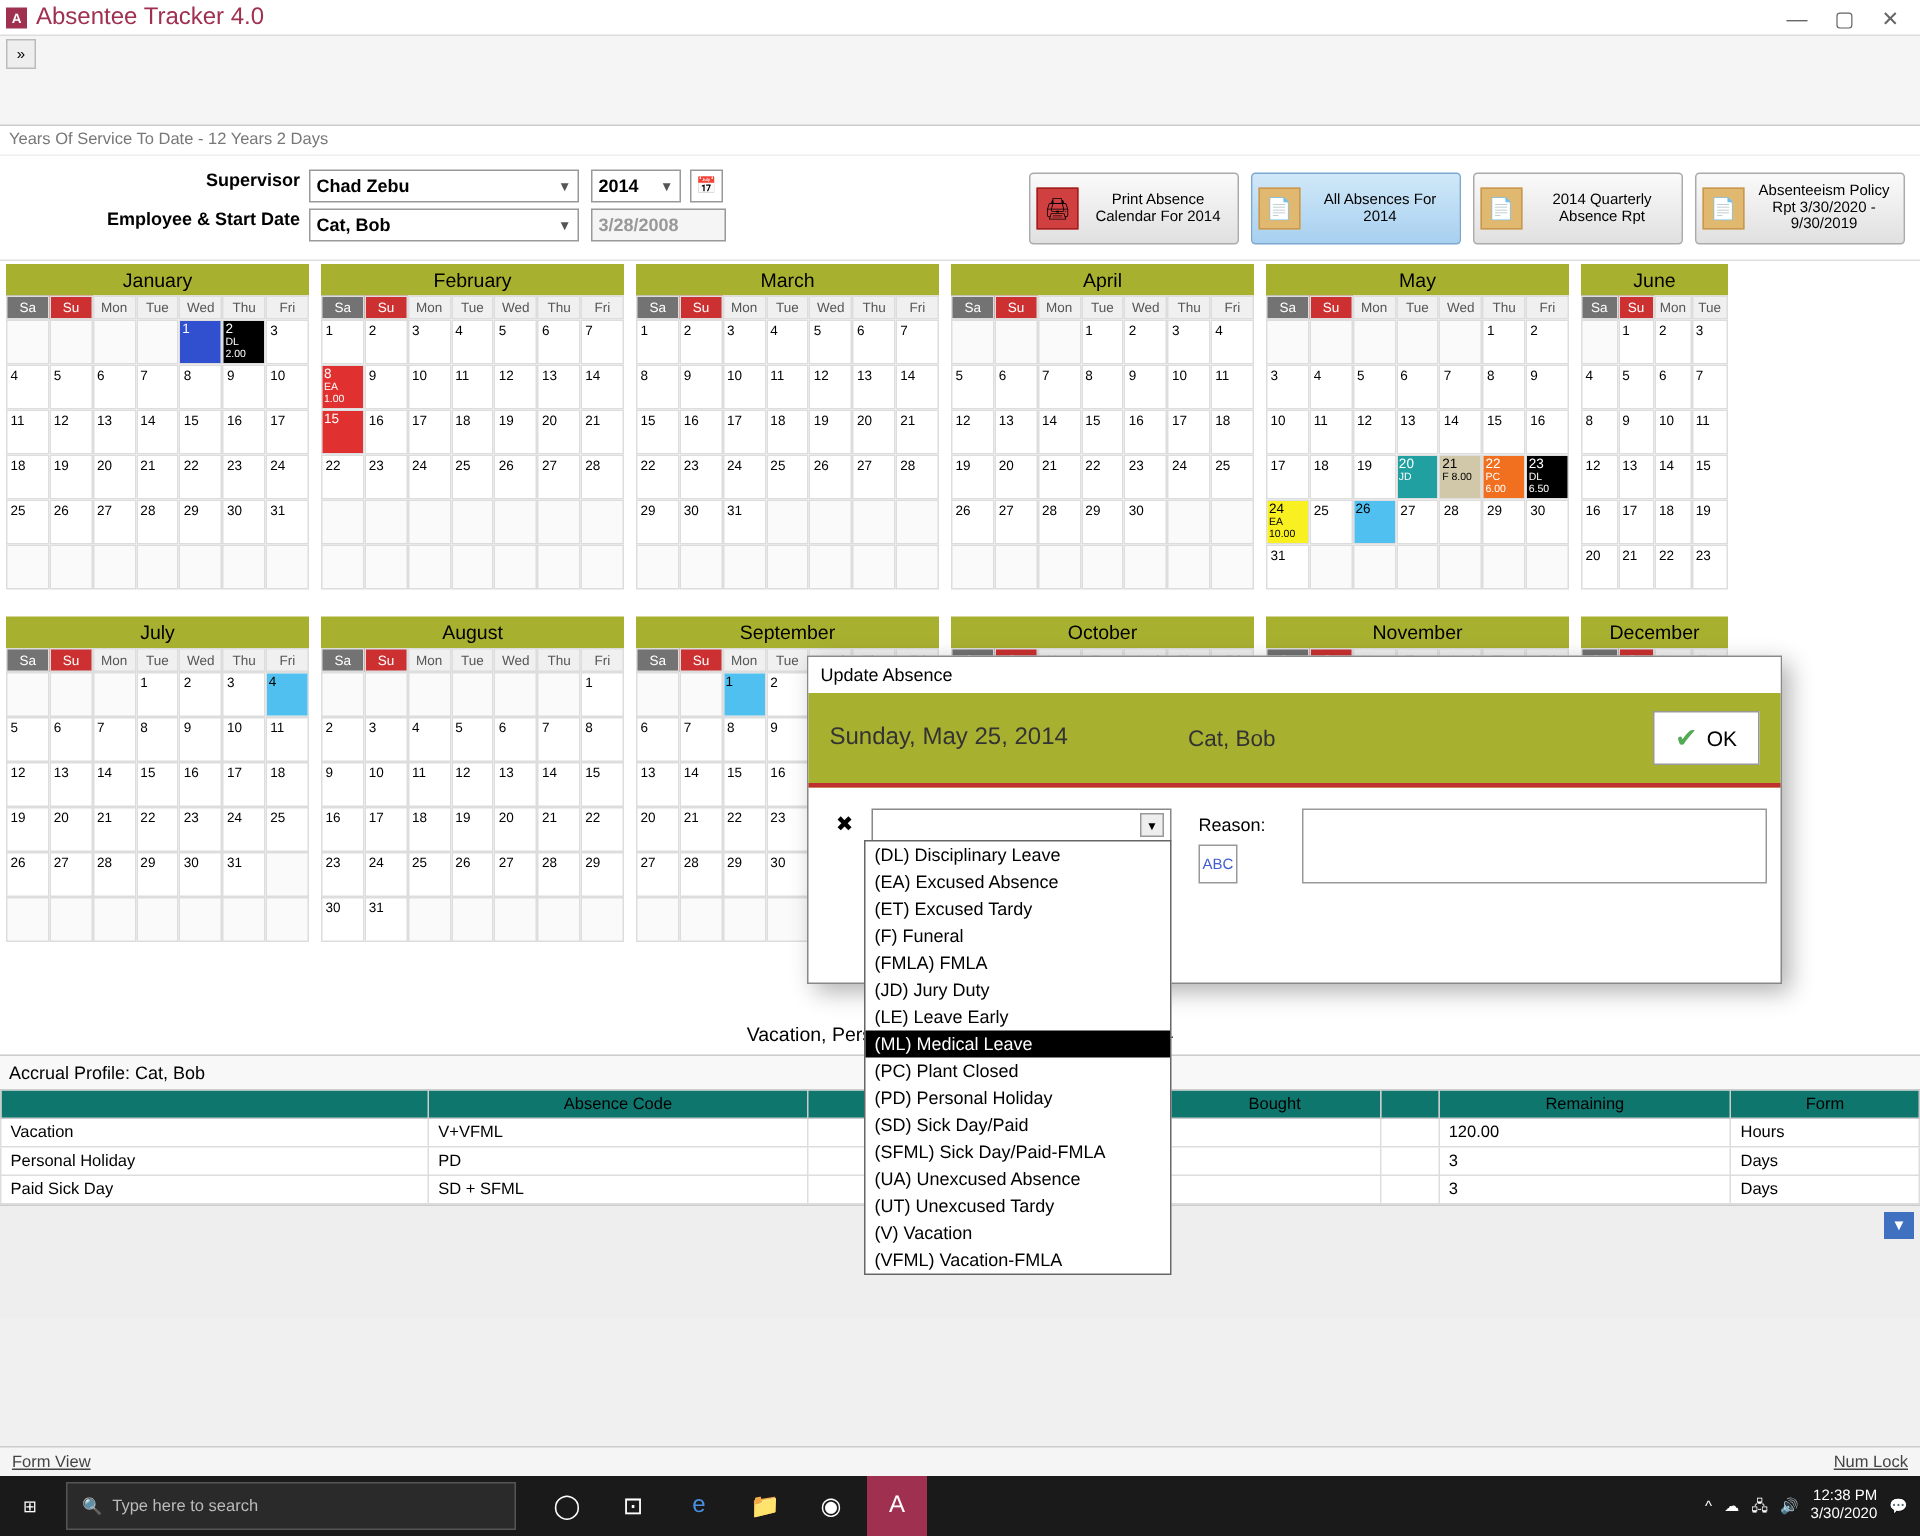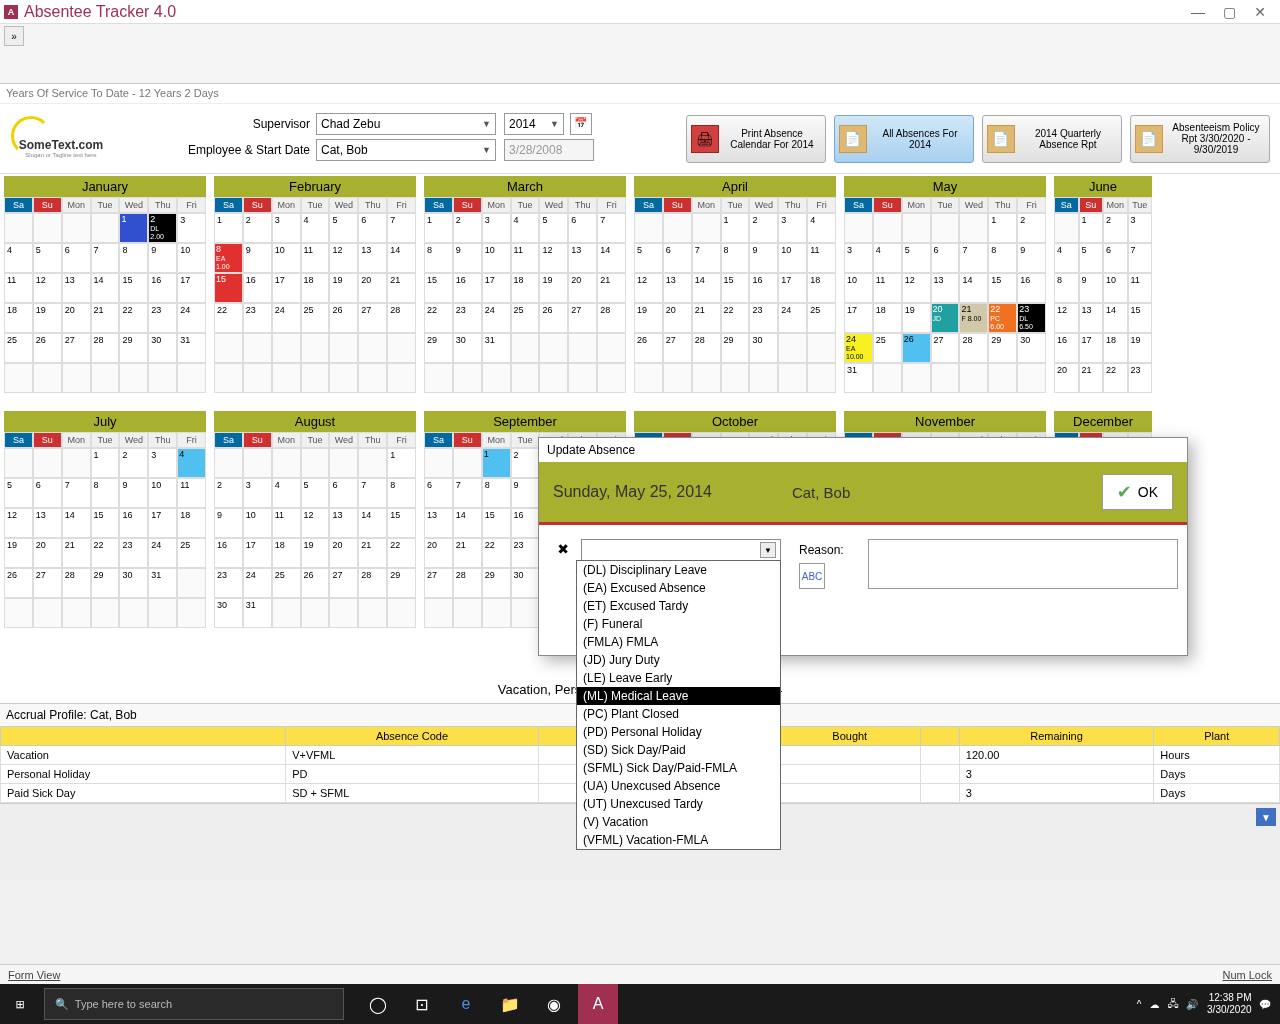--- a/index.html
+++ b/index.html
@@ -11,58 +11,58 @@
 .win-controls span { cursor: pointer; font-size: 14px; }
 .ribbon-area { height: 60px; background: #f5f5f5; border-bottom: 1px solid #ccc; display: flex; align-items: flex-start; padding: 2px 4px; }
 .ribbon-toggle { width: 20px; height: 20px; border: 1px solid #bbb; background: #eee; display: flex; align-items: center; justify-content: center; font-size: 10px; cursor: pointer; }
 .yos-bar { height: 20px; background: #fff; padding: 3px 6px; color: #777; font-size: 11px; border-bottom: 1px solid #eee;}
 .header-row { height: 70px; background: #fff; display: flex; align-items: center; padding: 4px 6px; border-bottom: 1px solid #ddd; }
 .logo { width: 110px; height: 55px; display:flex; flex-direction:column; align-items:center; justify-content:center; font-size:12px; color:#333; position:relative;}
 .logo-swirl { width:40px; height:40px; border:3px solid #f0d000; border-radius:50%; border-right-color:transparent; border-bottom-color:transparent; position:absolute; left:5px; top:5px;}
 .logo-text { font-weight:bold; margin-top:18px; font-size:12px; }
 .logo-sub { font-size:6px; color:#888;}
 .selectors { margin-left: 60px; }
-.sel-row { display: flex; align-items: center; margin-bottom: 4px; }
+.sel-row { display: flex; align-items: flex-start; margin-bottom: 4px; font-weight: bold; }
 .sel-label { width: 140px; text-align: right; padding-right: 6px; font-size: 12px; }
 .sel-control { width: 180px; height: 22px; border: 1px solid #999; background: #fff; display: flex; align-items: center; padding: 0 4px; font-size: 12px; }
 .sel-arrow { margin-left: auto; font-size: 9px; color: #555; }
 .year-sel { width: 60px; margin-left: 8px; }
 .date-disabled { width:90px; margin-left:8px; color:#999; background:#f5f5f5; }
 .cal-icon-btn { width:22px; height:22px; margin-left:6px; border:1px solid #999; background:#fff; display:flex; align-items:center; justify-content:center; }
 .action-buttons { margin-left: auto; display: flex; gap: 8px; padding-right:4px;}
 .action-btn { width: 140px; height: 48px; border: 1px solid #aaa; background: linear-gradient(#fafafa,#e0e0e0); display: flex; align-items: center; padding: 4px; cursor: pointer; font-size: 10px; text-align:center; border-radius:3px; }
 .action-btn.highlight { background: linear-gradient(#d0e8f8,#a8d0f0); border-color:#7aa8d0; }
 .action-btn-icon { width:28px; height:28px; background:#e0b870; border:1px solid #c89850; margin-right:4px; flex-shrink:0; display:flex; align-items:center; justify-content:center; font-size:14px;}
 .action-btn.print .action-btn-icon { background:#d04040; border-color:#a02020;}
 .calendar-area { padding: 2px 4px; background:#fff; height: 502px; overflow:hidden;}
 .month-row { display: flex; gap: 8px; margin-bottom: 18px; }
 .month { width: 202px; flex-shrink: 0; }
 .month.cut { width: 98px; }
 .month-title { background: #a8b030; color: #000; text-align: center; padding: 3px 0; font-size: 13px; font-weight: normal; }
 .dow-row { display: flex; }
 .dow { flex: 1; text-align: center; font-size: 9px; padding: 2px 0; background: #f0f0f0; border: 1px solid #ddd; color:#555;}
-.dow.sa { background:#0369a1; color:#fff;}
+.dow.sa { background:#737373; color:#fff;}
 .dow.su { background:#cc3030; color:#fff;}
 .week { display: flex; }
 .day { flex: 1; min-height: 30px; border: 1px solid #ddd; padding: 1px 2px; font-size: 9px; background:#fff; position:relative;}
 .day.empty { background:#fafafa; }
 .daynum { font-size:9px; }
 .mark { position:absolute; top:0; left:0; right:0; bottom:0; padding:1px; font-size:7px; line-height:1.1; }
 .mark-black { background:#000; color:#fff; }
 .mark-red { background:#e03030; color:#fff; }
 .mark-yellow { background:#f8f020; color:#000; }
 .mark-teal { background:#20a0a0; color:#fff; }
 .mark-tan { background:#d0c8a8; color:#000; }
 .mark-orange { background:#f07020; color:#fff; }
 .mark-blue { background:#3050d0; color:#fff; }
 .mark-lblue { background:#50c0f0; color:#000; }
 .summary-title { text-align:center; padding:6px; font-size:13px; background:#fff;}
 .accrual-label { padding:4px 6px; font-size:12px; background:#f8f8f8; border-top:1px solid #ccc;}
 .accrual-table { width:100%; border-collapse:collapse; background:#fff; font-size:11px;}
-.accrual-table th { background:#fde047; border:1px solid #ccc; padding:3px 6px; text-align:center; font-weight:normal;}
+.accrual-table th { background:#0f766e; border:1px solid #ccc; padding:3px 6px; text-align:center; font-weight:normal;}
 .accrual-table td { border:1px solid #ddd; padding:3px 6px; }
 .status-bar { position:absolute; left:0; right:0; bottom:40px; height:20px; background:#f5f5f5; border-top:1px solid #ccc; display:flex; align-items:center; padding:0 8px; font-size:11px; color:#444;text-decoration:underline;}
 .status-right { margin-left:auto; display:flex; gap:10px;}
 .taskbar { position:absolute; left:0; right:0; bottom:0; height:40px; background:#1a1a1a; display:flex; align-items:center; color:#fff; font-size:11px;}
 .tb-start { width:40px; height:40px; display:flex; align-items:center; justify-content:center;}
 .tb-search { flex:0 0 300px; height:32px; background:#2a2a2a; display:flex; align-items:center; padding:0 10px; color:#bbb; border:1px solid #555; margin:0 4px;}
 .tb-icons { display:flex; gap:4px; margin-left:10px;}
 .tb-icon { width:40px; height:40px; display:flex; align-items:center; justify-content:center; font-size:16px;}
 .tb-tray { margin-left:auto; display:flex; align-items:center; gap:8px; padding-right:8px; font-size:10px;}
 .tb-clock { text-align:right; line-height:1.2;}
@@ -102,25 +102,20 @@
   </div>
 </div>
 
 <div class="ribbon-area">
   <div class="ribbon-toggle">»</div>
 </div>
 
 <div class="yos-bar">Years Of Service To Date - 12 Years  2 Days</div>
 
 <div class="header-row">
-  <div class="logo">
-    <div class="logo-swirl"></div>
-    <div class="logo-text">SomeText.com</div>
-    <div class="logo-sub">Slogan or Tagline text here</div>
-  </div>
   <div class="selectors">
     <div class="sel-row">
       <div class="sel-label">Supervisor</div>
       <div class="sel-control">
         <span>Chad Zebu</span>
         <span class="sel-arrow">▼</span>
       </div>
       <div class="sel-control year-sel">
         <span>2014</span>
         <span class="sel-arrow">▼</span>
@@ -979,21 +974,21 @@
 <div class="accrual-label">Accrual Profile:   Cat, Bob</div>
 <table class="accrual-table">
   <thead>
       <tr id="accrual-head">
         <th></th>
         <th>Absence Code</th>
         <th>Years Of Serv</th>
         <th>Bought</th>
         <th></th>
         <th>Remaining</th>
-        <th>Plant</th>
+        <th>Form</th>
       </tr>
     </thead>
   <tbody id="accrual-body">
       <tr>
     <td>Vacation</td>
     <td>V+VFML</td>
     <td style="text-align:center">6</td>
     <td></td>
     <td></td>
     <td>120.00</td>

